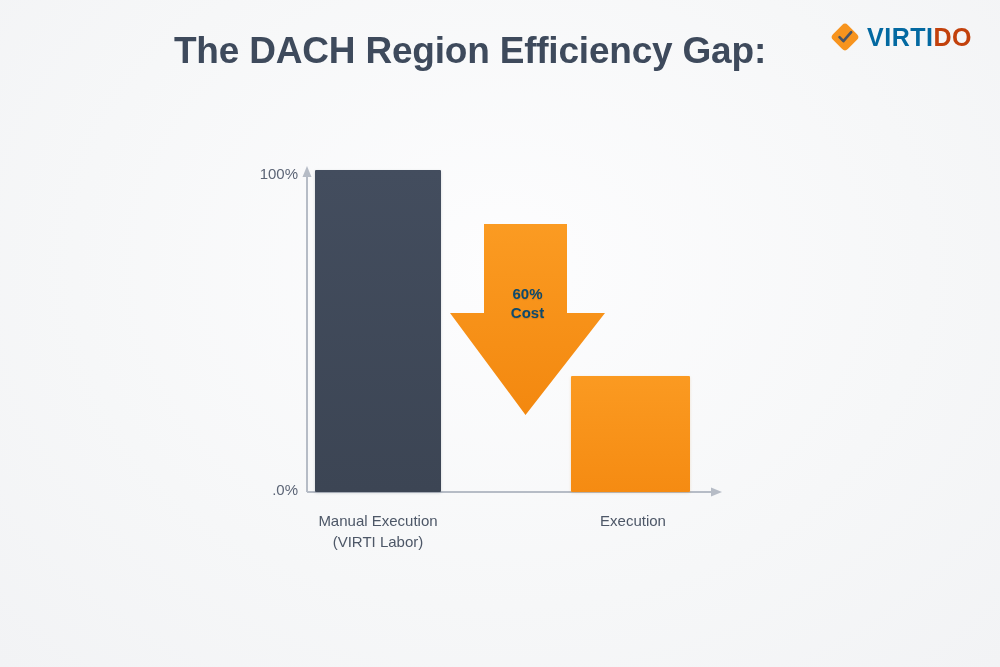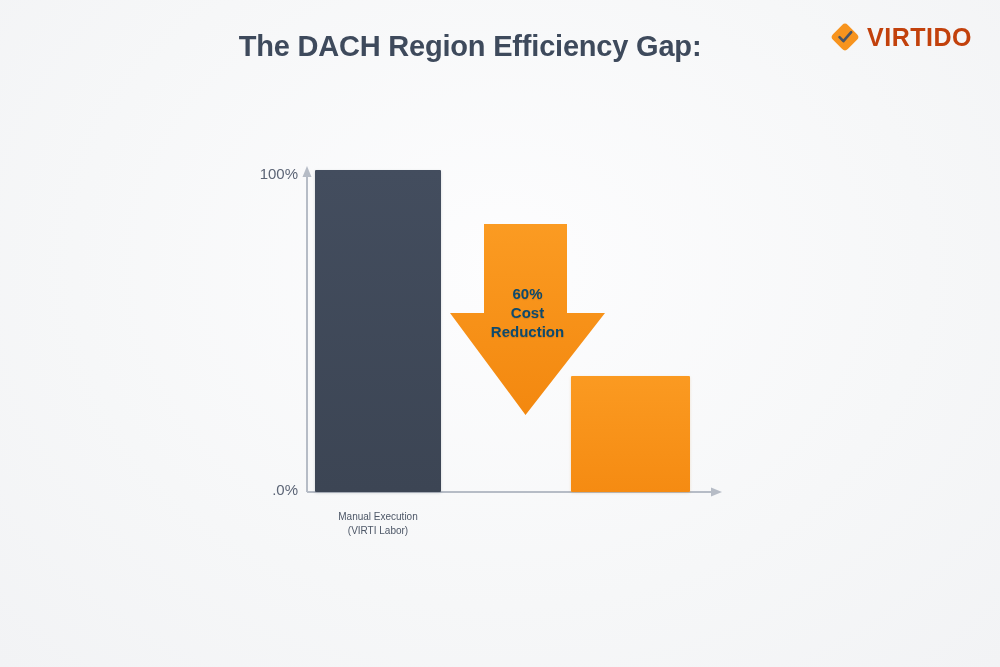--- a/index.html
+++ b/index.html
@@ -16,42 +16,42 @@
     background:
       radial-gradient(ellipse at 50% 40%, #fdfdfe 0%, #f6f7f8 60%, #f2f3f5 100%);
     pointer-events:none;
   }
 
   
   .slide-title{
     position:absolute;
     left:0; right:0; top:30px;
     text-align:center;
-    font-size:29px;
+    font-size:37px;
     font-weight:bold;
     color:#3e4a5c;
     letter-spacing:-0.2px;
     padding-right:60px;
   }
 
   .logo{
     position:absolute;
     right:28px; top:22px;
     display:flex;
     align-items:center;
     gap:7px;
   }
   .logo-mark{ width:30px; height:30px; display:block; }
   .logo-text{
     font-size:25px;
     font-weight:bold;
     letter-spacing:0.5px;
     line-height:1;
   }
-  .logo-text .part-a{ color:#c2410c; }
+  .logo-text .part-a{ color:#0369a1; }
   .logo-text .part-b{ color:#c2410c; }
 
   
   .chart-area{
     position:absolute;
     left:0; top:0; width:1000px; height:667px;
   }
   .axis-svg{ position:absolute; left:0; top:0; }
 
   .bar{
@@ -76,21 +76,21 @@
     font-size:15px;
     color:#5c6576;
     text-align:right;
     width:70px;
   }
   .y-label-top{ left:228px; top:165px; }
   .y-label-bottom{ left:228px; top:481px; }
 
   .cat-label{
     position:absolute;
-    font-size:10px;
+    font-size:15px;
     color:#4d5767;
     text-align:center;
     line-height:1.42;
     width:240px;
   }
   .cat-label-manual{ left:258px; top:510px; }
   .cat-label-ai{ left:513px; top:510px; }
 
   
   .arrow-wrap{
@@ -148,32 +148,32 @@
   <div class="bar bar-ai"></div>
 
   <div class="y-label y-label-top">100%</div>
   <div class="y-label y-label-bottom">.0%</div>
 
   <div class="cat-label cat-label-manual">
     <div>Manual Execution</div>
     <div>(VIRTI Labor)</div>
   </div>
   <div class="cat-label cat-label-ai">
+    <div>Execution</div>
   </div>
 
   <div class="arrow-wrap">
     <svg class="arrow-svg" width="155" height="192">
       <defs>
         <linearGradient id="arrGrad" x1="0" y1="0" x2="0" y2="1">
           <stop offset="0%" stop-color="#fb9b22"></stop>
           <stop offset="100%" stop-color="#f3880f"></stop>
         </linearGradient>
       </defs>
       <path d="M34 0 L117 0 L117 89 L155 89 L75.5 191 L0 89 L34 89 Z" fill="url(#arrGrad)"></path>
     </svg>
     <div class="arrow-text">
       <div>60%</div>
       <div>Cost</div>
-      <div>Reduction</div>
     </div>
   </div>
 
 </div>
 
 </body></html>

